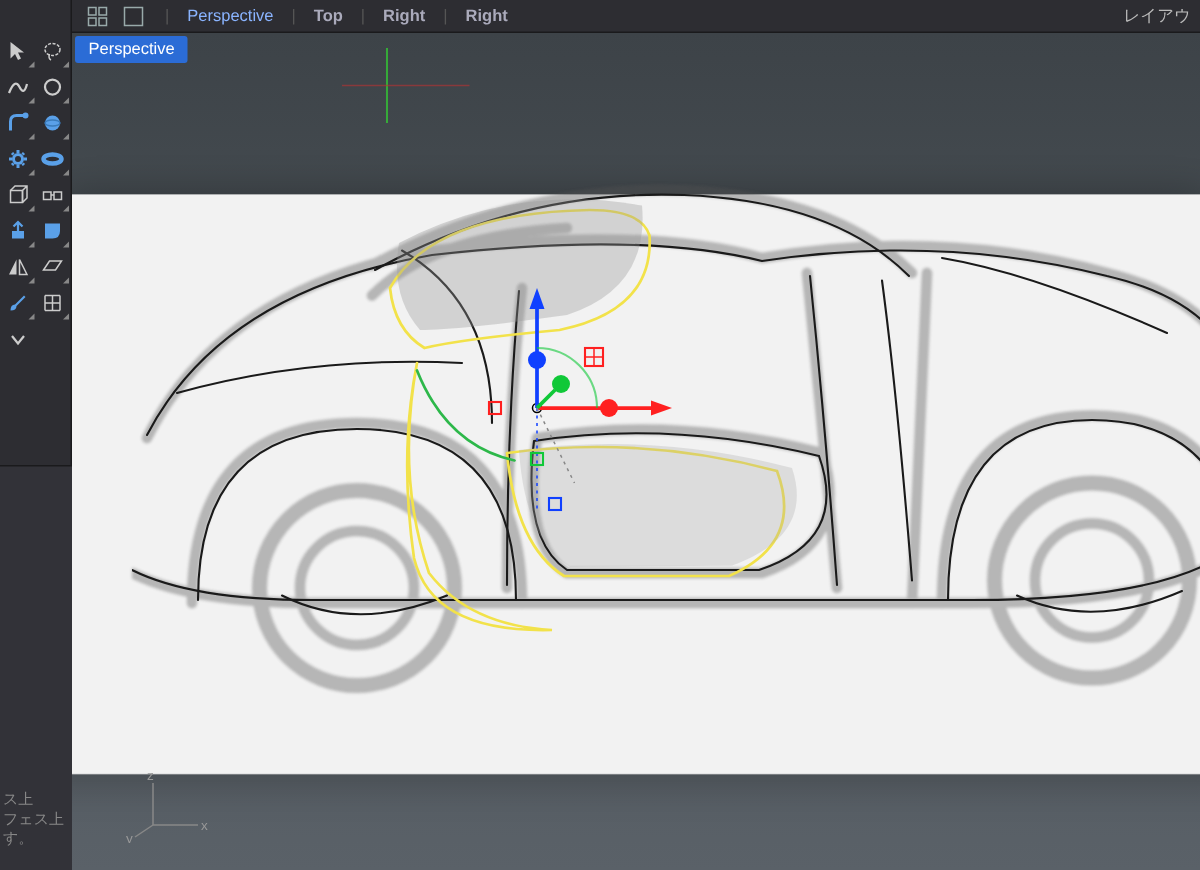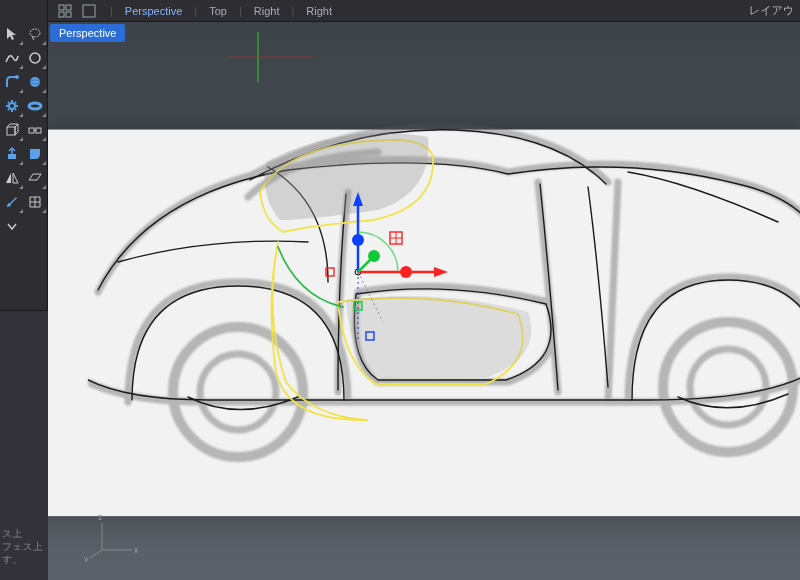--- a/index.html
+++ b/index.html
@@ -12,21 +12,21 @@
     position: absolute; top: 0; left: 48px; right: 0; height: 22px;
     background: #2d2d32; display: flex; align-items: center;
     border-bottom: 1px solid #1a1a1c; padding-left: 6px;
   }
   .topbar .icon-btn {
     width: 22px; height: 18px; display: flex; align-items: center;
     justify-content: center; margin-right: 2px; color: #9aa; cursor: pointer;
   }
   .topbar .sep { color: #555; margin: 0 8px; }
   .topbar .view-tab { color: #8ab4ff; margin: 0 4px; cursor: pointer; }
-  .topbar .view-tab.dim { color: #aab; }
+  .topbar .view-tab.dim { color: #aab; font-weight: bold; }
   .topbar .right { margin-left: auto; margin-right: 6px; color: #bbb; text-align: center; }
   .active-badge {
     position: absolute; top: 24px; left: 50px;
     background: #2b6cd6; color: #fff; padding: 3px 9px; border-radius: 2px;
     font-size: 11px; z-index: 20;
   }
   .toolbar-left {
     position: absolute; top: 0; left: 0; width: 48px; height: 100%;
     background: #2d2d32; border-right: 1px solid #1a1a1c;
     padding-top: 22px;

